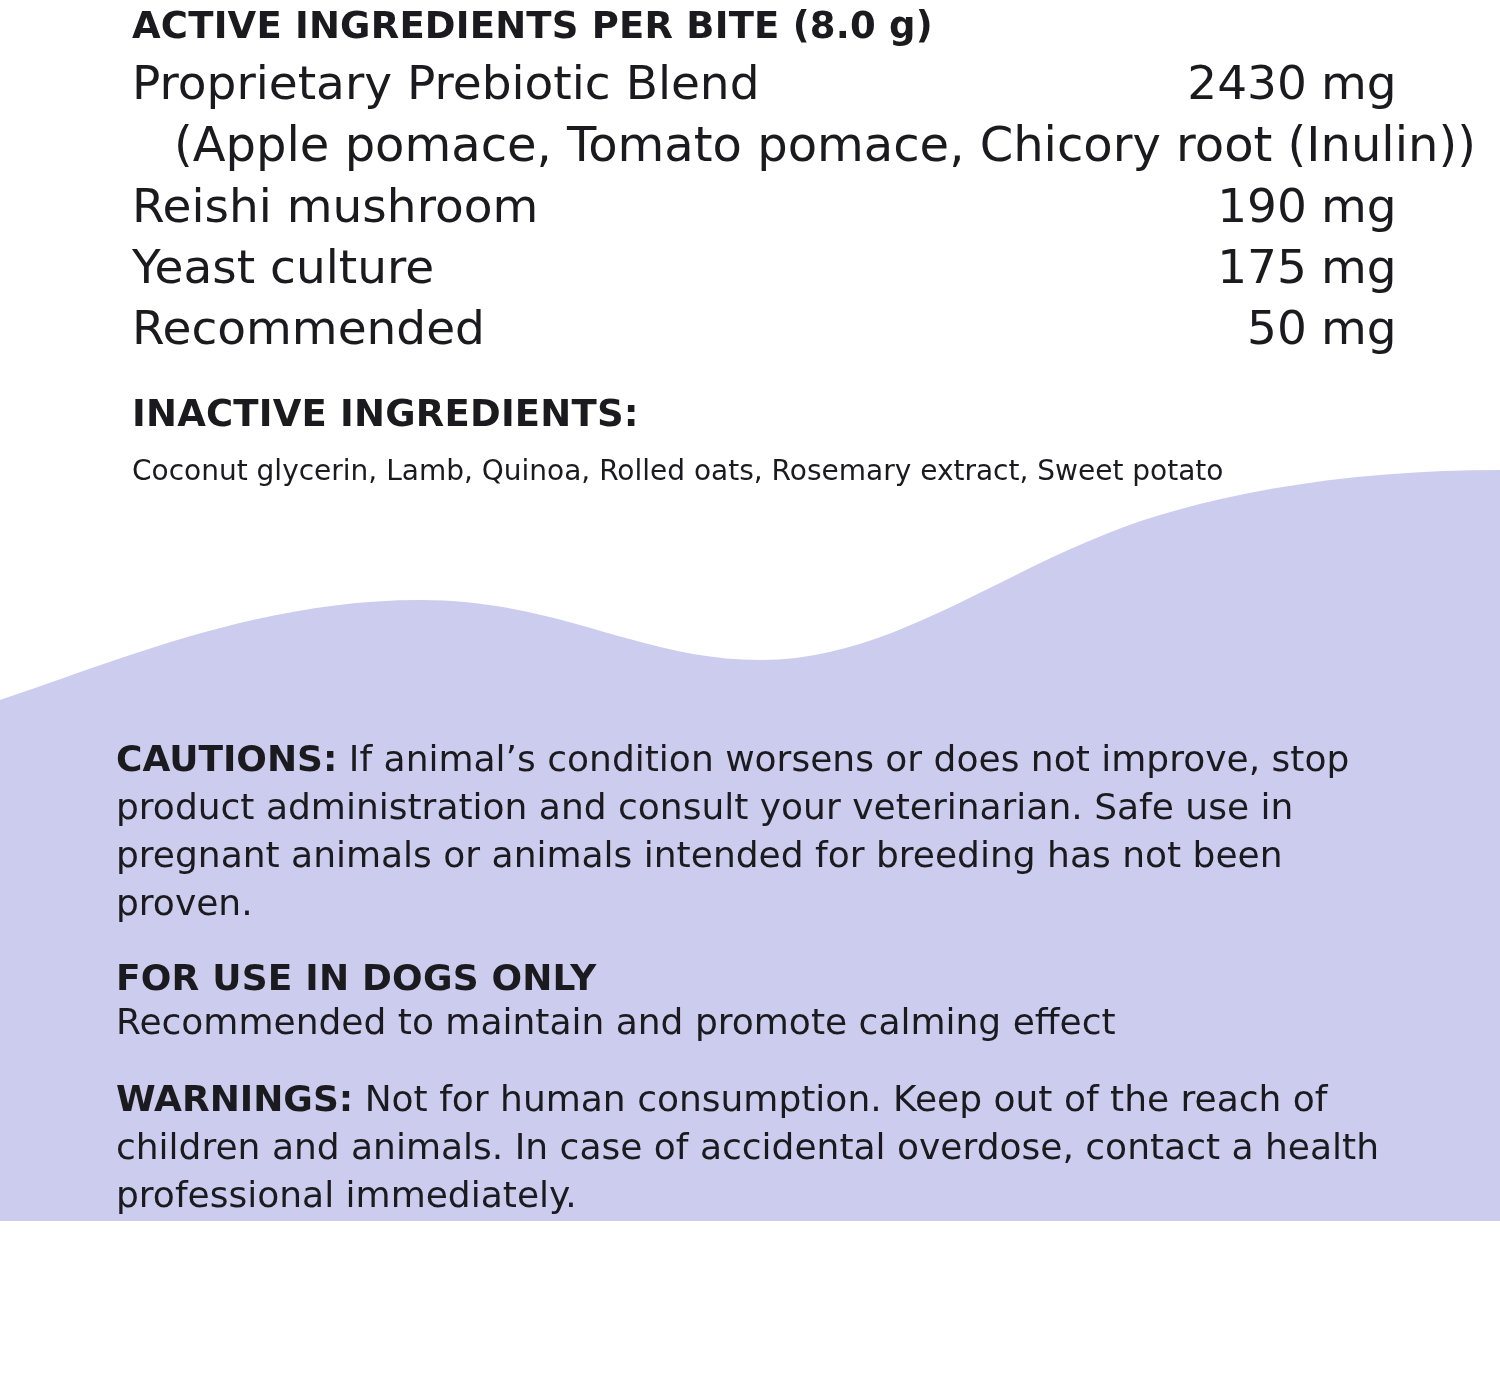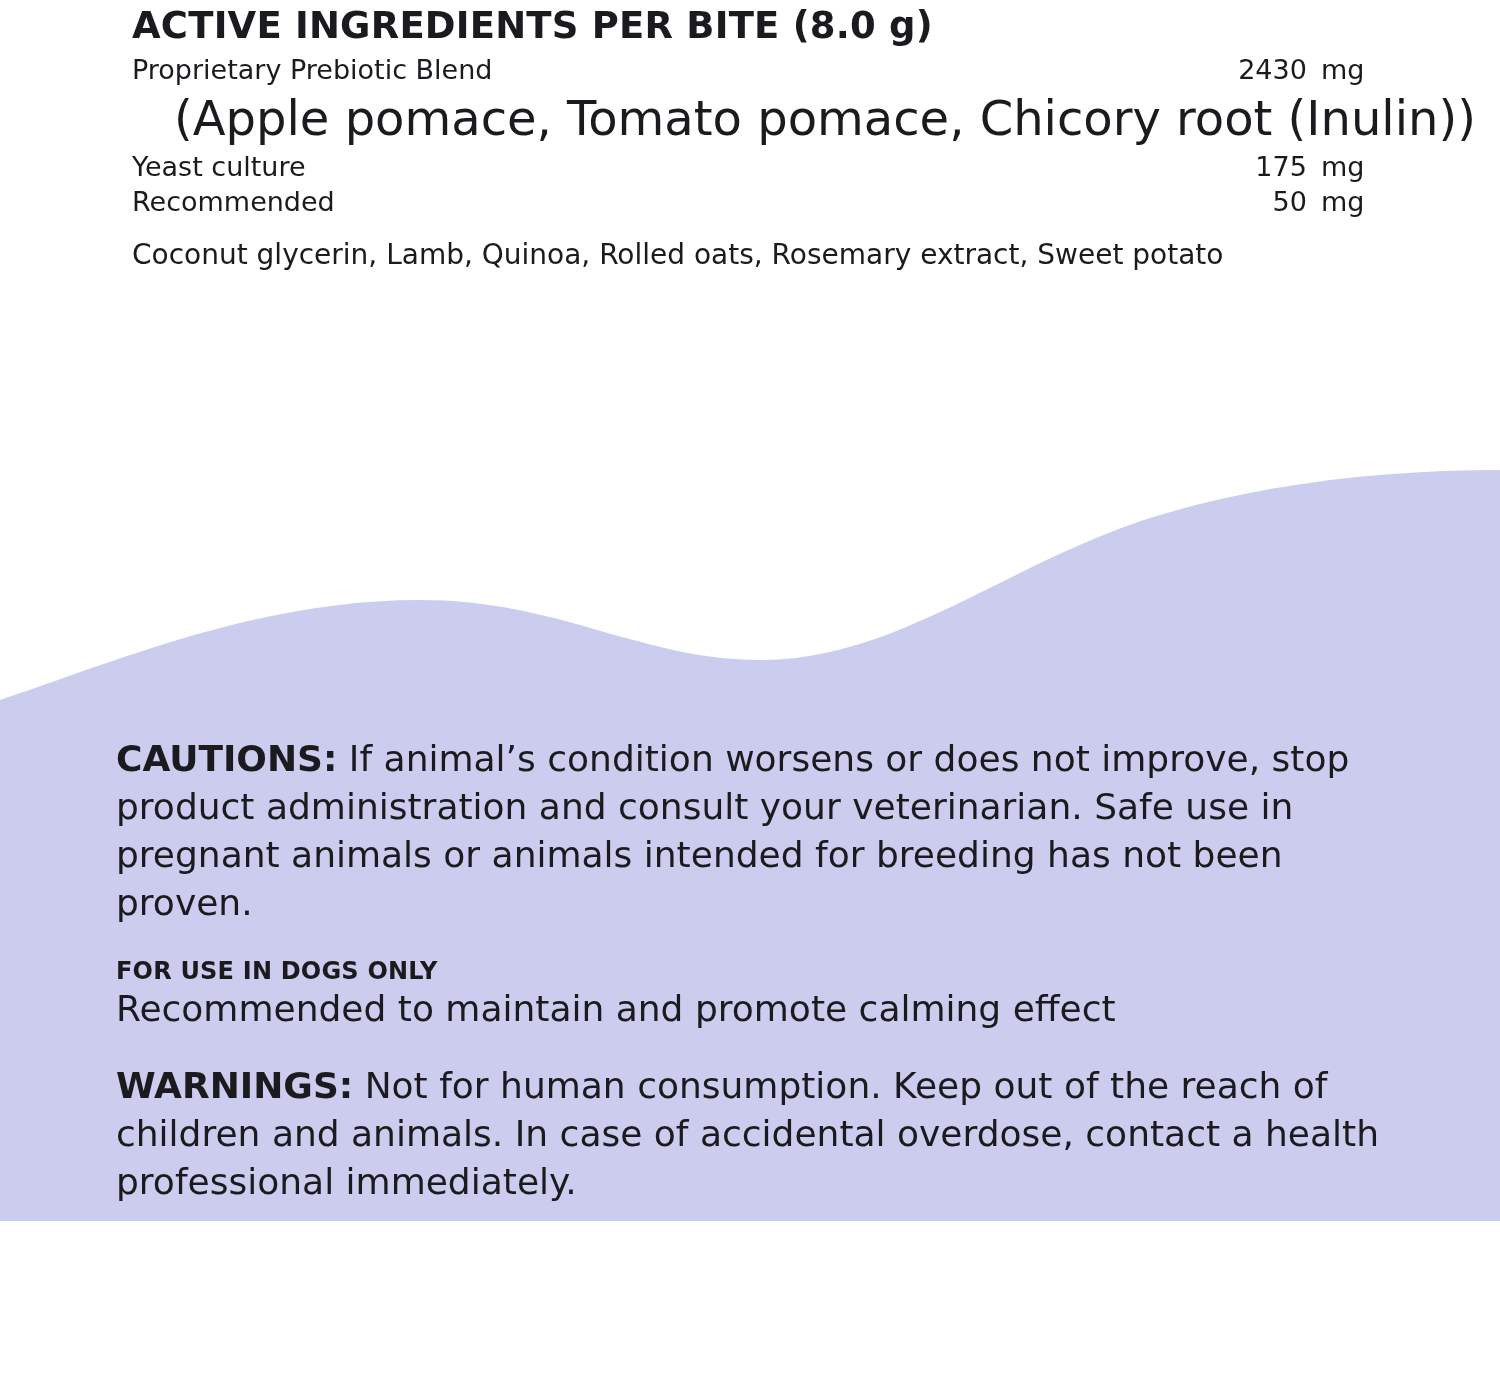--- a/index.html
+++ b/index.html
@@ -45,21 +45,21 @@
     color: #1b1b1f;
     line-height: 1.18;
     white-space: nowrap;
   }
   .ing-table {
     margin-top: 4px;
     width: 945px;
     border-collapse: collapse;
   }
   .ing-table td {
-    font-size: 27px;
+    font-size: 47px;
     color: #1b1b1f;
     line-height: 1.30;
     padding: 0;
     vertical-align: top;
     white-space: nowrap;
   }
   td.name { text-align: left; width: 660px; }
   td.amount { text-align: right; width: 170px; padding-right: 14px; }
   td.unit { text-align: left; width: 110px; }
   .sub-row td {
@@ -96,21 +96,21 @@
     line-height: 1.33;
     margin: 0 0 30px 0;
     max-width: 1265px;
   }
   .para:last-child { margin-bottom: 12px; }
   .lead {
     font-weight: bold;
   }
   .blk-heading {
     font-weight: bold;
-    font-size: 24px;
+    font-size: 36px;
     color: #1b1b1f;
     letter-spacing: 0.2px;
     margin-bottom: 0px;
   }
   .tight { margin-top: 0; }
 </style>
 </head>
 <body>
 
 <div id="page">
@@ -129,32 +129,38 @@
         <tbody>
           <tr>
             <td class="name">Proprietary Prebiotic Blend</td>
             <td class="amount">2430</td>
             <td class="unit">mg</td>
           </tr>
           <tr class="sub-row">
             <td colspan="3">(Apple pomace, Tomato pomace, Chicory root (Inulin))</td>
           </tr>
           <tr>
+            <td class="name">Reishi mushroom</td>
+            <td class="amount">190</td>
+            <td class="unit">mg</td>
+          </tr>
+          <tr>
             <td class="name">Yeast culture</td>
             <td class="amount">175</td>
             <td class="unit">mg</td>
           </tr>
           <tr>
             <td class="name">Recommended</td>
             <td class="amount">50</td>
             <td class="unit">mg</td>
           </tr>
         </tbody>
       </table>
 
+      <div class="sub-heading">INACTIVE INGREDIENTS:</div>
       <div class="body-text">Coconut glycerin, Lamb, Quinoa, Rolled oats, Rosemary extract, Sweet potato</div>
     </div>
 
     <div class="panel-bottom">
 
       <p class="para"><span class="lead">CAUTIONS:</span><span> If animal’s condition worsens or does not improve, stop product administration and consult your veterinarian. Safe use in pregnant animals or animals intended for breeding has not been proven.</span></p>
 
       <div class="blk-heading">FOR USE IN DOGS ONLY</div>
       <p class="para tight">Recommended to maintain and promote calming effect</p>
 

